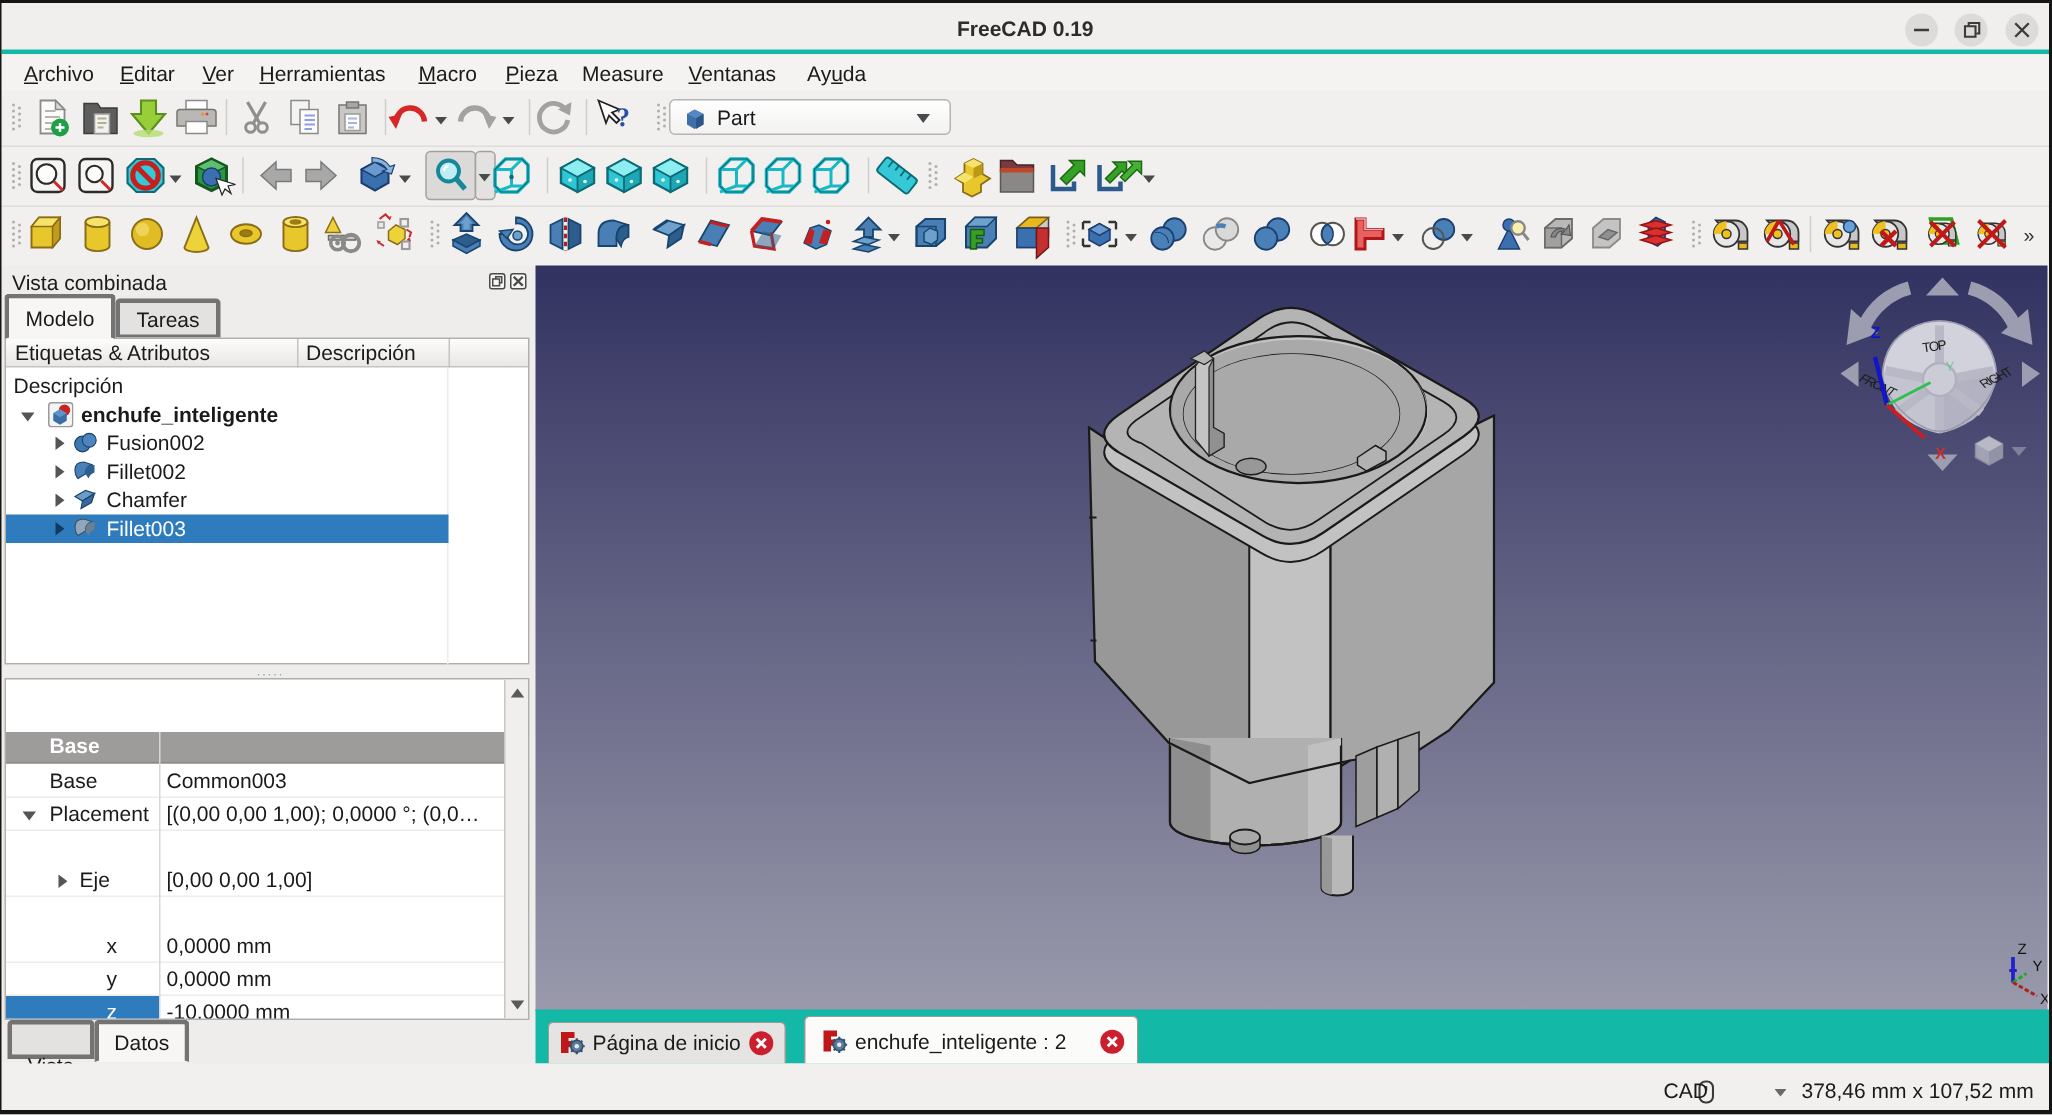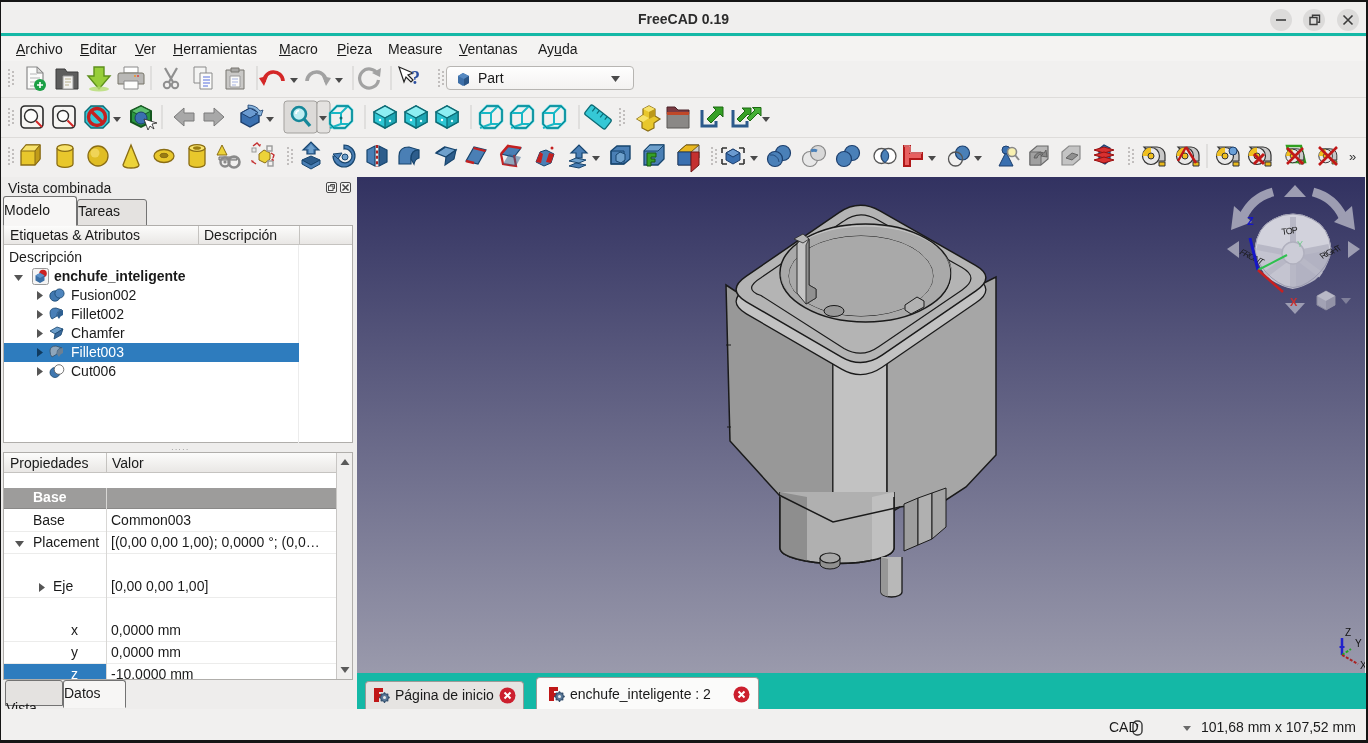--- a/index.html
+++ b/index.html
@@ -7,21 +7,21 @@
 #titlebar{position:absolute;left:1px;top:2px;width:1365px;height:34px;background:#f0efee;border-bottom:3px solid #14b8a6}
 #title{position:absolute;width:100%;text-align:center;top:9px;font-size:14px;font-weight:bold;color:#2c2c2c}
 .winbtn{position:absolute;top:7px;width:22px;height:22px;border-radius:50%;background:#dcdbda}
 #menubar{position:absolute;left:1px;top:37px;width:1365px;height:24px;background:#f4f3f2}
 .menu{position:absolute;top:4px;font-size:14px;color:#1a1a1a}
 #tb{position:absolute;left:1px;top:61px;width:1365px;height:116px;background:#f1f0ef}
 .tbline{position:absolute;left:0;width:100%;height:1px;background:#dedcda}
 #leftpanel{position:absolute;left:1px;top:177px;width:355px;height:563px;background:#eeedec}
 #vctitle{position:absolute;left:7px;top:3px;font-size:14px;color:#1a1a1a}
 .vcbtn{position:absolute;top:5px;width:11px;height:11px;border:1px solid #4a4a4a;border-radius:2px;background:#f5f5f4}
-.tab{position:absolute;font-size:14px;text-align:left;border:1px solid #737373;background:#e4e2e0;border-top-left-radius:3px;border-top-right-radius:3px}
+.tab{position:absolute;font-size:14px;text-align:center;border:3px solid #737373;background:#e4e2e0;border-top-left-radius:3px;border-top-right-radius:3px}
 .tabactive{background:#f7f6f5;border-bottom:1px solid #f7f6f5;z-index:2}
 #treebox{position:absolute;left:2px;top:48px;width:350px;height:218px;background:#fff;border:1px solid #b0aeab}
 #propbox{position:absolute;left:2px;top:275px;width:350px;height:228px;background:#fff;border:1px solid #b0aeab;overflow:hidden}
 .hdr{background:linear-gradient(#fcfcfb,#e9e7e5);border-bottom:1px solid #c5c3c0;position:absolute;font-size:14px;color:#1a1a1a}
 #viewport{position:absolute;left:357px;top:177px;width:1008px;height:497px;background:linear-gradient(#323261,#9a9aac);border-bottom:1px solid #6a6a80}
 #mditabs{position:absolute;left:357px;top:673px;width:1009px;height:36px;background:#14b8a6}
 .mtab{position:absolute;border:1px solid #9c9a97;border-bottom:none;border-top-left-radius:4px;border-top-right-radius:4px;font-size:14px}
 #statusbar{position:absolute;left:1px;top:709px;width:1365px;height:31px;background:#f1f0ef}
 .prow{position:absolute;left:0;width:332px;height:22px;border-bottom:1px solid #ececeb}
 .prow .pn{position:absolute;top:2px}
@@ -522,38 +522,23 @@
     <div style="position:absolute;left:0px;top:117px;height:19px;width:295px;background:#2e7cbe">
       <svg width="8" height="10" style="position:absolute;left:32px;top:5px">
           <path d="M1 0l6 4.5-6 4.5z" fill="#103a5e"></path>
         </svg>
       <svg width="16" height="15" style="position:absolute;left:45px;top:2px">
           <path d="M1 6 Q1 1 7 1 L13 3 Q8 3 8 9 L3 12 Q1 10 1 6z" fill="#8fa6bb" stroke="#3a5167" stroke-width="0.8"></path>
           <path d="M8 9 Q8 3 14 3 L14 8 Q11 9 10 12z" fill="#6c8093"></path>
         </svg>
       <span style="position:absolute;left:67px;top:1px;font-size:14px;color:#fff">Fillet003</span>
     </div>
-    <div style="position:absolute;left:0px;top:136px;height:19px;width:348px">
-      <svg width="8" height="10" style="position:absolute;left:32px;top:5px">
-          <path d="M1 0l6 4.5-6 4.5z" fill="#555"></path>
-        </svg>
-      <svg width="16" height="14" style="position:absolute;left:45px;top:2px">
-          <circle cx="6" cy="8.5" r="5" fill="#4178b0" stroke="#17456e" stroke-width="0.8"></circle>
-          <circle cx="10" cy="5.5" r="4.8" fill="#fff" stroke="#555" stroke-width="0.8"></circle>
-        </svg>
-      <span style="position:absolute;left:67px;top:1px;font-size:14px">Cut006</span>
-    </div>
   </div>
   <div style="position:absolute;left:170px;top:268px;width:20px;height:3px;color:#999;font-size:8px;letter-spacing:1px">·····</div>
   <div id="propbox">
-    <div class="hdr" style="left:0;top:0;width:348px;height:20px">
-      <span style="position:absolute;left:6px;top:2px">Propiedades</span>
-      <span style="position:absolute;left:108px;top:2px">Valor</span>
-      <div style="position:absolute;left:102px;top:0;width:1px;height:20px;background:#c5c3c0"></div>
-    </div>
     <div style="position:absolute;left:0;top:35px;width:332px;height:197px;font-size:14px" id="proprows">
       <div style="position:absolute;left:0;top:0;width:332px;height:21px;background:#9d9c9b;border-bottom:1px solid #8a8988">
           <span style="position:absolute;left:29px;top:1px;font-weight:bold;color:#fff">Base</span>
         </div>
       <div class="prow" style="top:22px">
           <span class="pn" style="left:29px">Base</span>
           <span class="pv">Common003</span>
         </div>
       <div class="prow" style="top:44px">
           <svg width="9" height="8" style="position:absolute;left:11px;top:8px">
@@ -719,14 +704,14 @@
 </div>
 <div id="statusbar">
   <svg width="11" height="16" style="position:absolute;left:1131px;top:11px">
       <rect x="1" y="1" width="9" height="14" rx="4" fill="none" stroke="#3a3a3a" stroke-width="1.4"></rect>
       <path d="M5.5 4v3" stroke="#3a3a3a" stroke-width="1.3"></path>
     </svg>
   <div style="position:absolute;left:1108px;top:10px;font-size:14px">CAD</div>
   <svg width="8" height="6" style="position:absolute;left:1182px;top:17px">
       <path d="M0 0h8l-4 5z" fill="#6a6a6a"></path>
     </svg>
-  <div style="position:absolute;left:1200px;top:10px;font-size:14px">101,68 mm x 107,52 mm</div>
+  <div style="position:absolute;left:1200px;top:10px;font-size:14px">378,46 mm x 107,52 mm</div>
 </div>
 
 </body></html>

